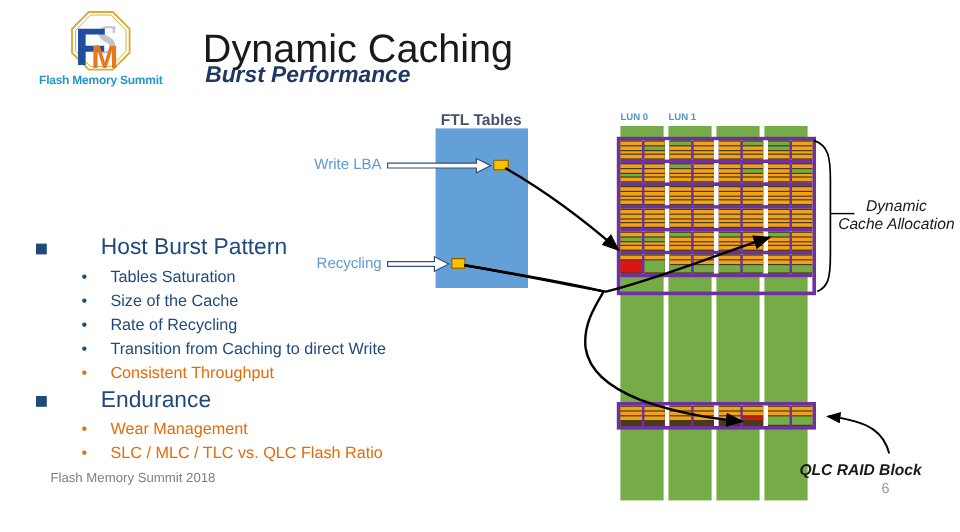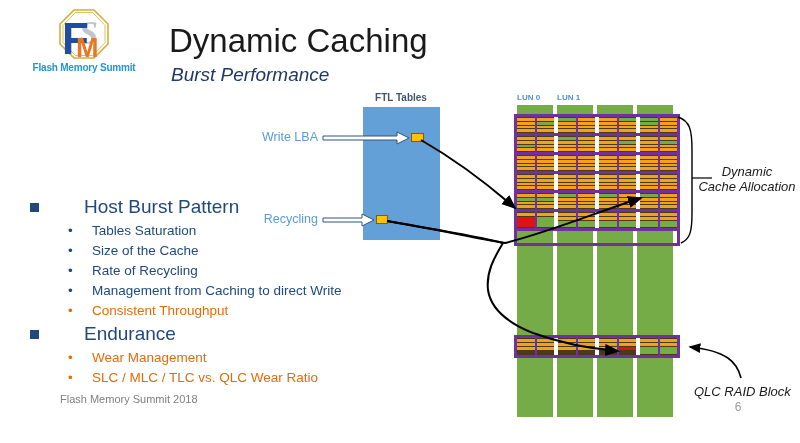--- a/index.html
+++ b/index.html
@@ -9,34 +9,34 @@
     --c-stripebg:#4A3A18;
   }
   html,body{margin:0;padding:0;background:#e8e8e8;}
   .slide{position:relative;width:800px;height:443px;background:#fff;overflow:hidden;
          font-family:"Liberation Sans","DejaVu Sans",sans-serif;}
   
   .logo{position:absolute;left:14px;top:6px;width:140px;text-align:center;}
   .logo-icon{display:block;margin:0 auto;}
   .logo-text{font-size:10px;font-weight:bold;color:var(--c-logoblue);letter-spacing:-0.2px;margin-top:-2px;}
   .title{position:absolute;left:169px;top:22px;font-size:33px;color:#1a1a1a;font-weight:400;}
-  .subtitle{position:absolute;left:171px;top:64px;font-size:19px;font-weight:normal;font-style:italic;color:var(--c-navy);}
+  .subtitle{position:absolute;left:171px;top:52px;font-size:19px;font-weight:bold;font-style:italic;color:var(--c-navy);}
   
   .bullets{position:absolute;left:28px;top:194px;width:340px;}
   .b1{display:flex;align-items:center;line-height:26px;font-size:19px;margin-bottom:1px;gap:27px;}
   .b1 .sq{width:9px;height:9px;background:var(--c-darkblue);margin:0 18px 0 2px;flex:0 0 auto;}
   .b2{display:flex;line-height:20px;font-size:13.5px;}
   .b2 .dot{width:24px;padding-left:40px;flex:0 0 auto;}
   .blue{color:var(--c-darkblue);}
   .orange{color:var(--c-orgtext);}
   
-  .footer{position:absolute;left:60px;top:392px;font-size:11px;line-height:14px;color:var(--c-gray);}
+  .footer{position:absolute;left:42px;top:392px;font-size:11px;line-height:14px;color:var(--c-gray);}
   .pagenum{position:absolute;left:728px;top:400px;width:20px;text-align:center;font-size:12px;color:#999;}
   
-  .ftl-label{position:absolute;left:361px;top:92px;width:80px;text-align:center;font-size:10px;font-weight:bold;color:#44546A;}
+  .ftl-label{position:absolute;left:361px;top:92px;width:80px;text-align:center;font-size:13px;font-weight:bold;color:#44546A;}
   .ftl-box{position:absolute;left:363px;top:107px;width:77px;height:133px;background:var(--c-bluebox);z-index:1;}
   .ptr-label{position:absolute;font-size:12.5px;color:var(--c-lblblue);text-align:right;width:70px;}
   .lbl-write{left:248px;top:130px;}
   .lbl-recycle{left:248px;top:212px;}
   .ybox{position:absolute;background:var(--c-yellow);border:1px solid #7F6000;z-index:3;}
   .ybox-write{left:411px;top:133px;width:11px;height:7px;}
   .ybox-recycle{left:376px;top:215px;width:10px;height:7px;}
   
   .gcol{position:absolute;top:105px;width:36px;height:312px;background:var(--c-green);z-index:1;}
   .lunlbl{position:absolute;top:93px;width:36px;text-align:left;font-size:8px;font-weight:bold;color:#4E95CC;z-index:2;}
@@ -51,21 +51,21 @@
   .grp{width:37px;display:flex;gap:2px;background:var(--c-purple);}
   .cell{flex:1;display:flex;flex-direction:column;background:var(--c-stripebg);padding-bottom:1px;}
   .seg{height:3px;margin-top:1px;}
   .seg-o{background:var(--c-orange);}
   .seg-g{background:var(--c-green);}
   .seg-r{background:var(--c-red);}
   .seg-R{height:10px;background:var(--c-red);}
   .seg-G{flex:1;background:var(--c-green);}
   
   .brace-label{position:absolute;left:694px;top:164px;width:106px;text-align:center;font-size:13px;font-style:italic;color:#1a1a1a;line-height:15px;z-index:2;}
-  .qlc-label{position:absolute;left:694px;top:384px;width:104px;text-align:left;font-size:13px;font-style:italic;font-weight:400;color:#1a1a1a;z-index:2;}
+  .qlc-label{position:absolute;left:664px;top:384px;width:104px;text-align:right;font-size:13px;font-style:italic;font-weight:700;color:#1a1a1a;z-index:2;}
   .overlay{position:absolute;left:0;top:0;width:800px;height:443px;z-index:4;pointer-events:none;}
 </style>
 </head>
 <body>
 
 <div class="slide">
 
   <div class="logo">
     <svg class="logo-icon" width="62" height="58" viewBox="0 0 62 58">
       <polygon points="55,38 41,52 21,52 7,38 7,18 21,4 41,4 55,18" fill="#ffffff" stroke="#D4AF37" stroke-width="1.6"></polygon>
@@ -92,37 +92,37 @@
       <div class="b2 blue">
         <div class="dot">•</div>
         <div class="txt">Size of the Cache</div>
       </div>
       <div class="b2 blue">
         <div class="dot">•</div>
         <div class="txt">Rate of Recycling</div>
       </div>
       <div class="b2 blue">
         <div class="dot">•</div>
-        <div class="txt">Management from Caching to direct Write</div>
+        <div class="txt">Transition from Caching to direct Write</div>
       </div>
       <div class="b2 orange">
         <div class="dot">•</div>
         <div class="txt">Consistent Throughput</div>
       </div>
       <div class="b1 blue">
         <div class="sq"></div>
         <div class="txt">Endurance</div>
       </div>
       <div class="b2 orange">
         <div class="dot">•</div>
         <div class="txt">Wear Management</div>
       </div>
       <div class="b2 orange">
         <div class="dot">•</div>
-        <div class="txt">SLC / MLC / TLC vs. QLC Wear Ratio</div>
+        <div class="txt">SLC / MLC / TLC vs. QLC Flash Ratio</div>
       </div>
     </div>
 
   <div class="footer">
     <div>Flash Memory Summit 2018</div>
   </div>
   <div class="pagenum">6</div>
 
   <div class="ftl-label">FTL Tables</div>
   <div class="ftl-box"></div>

